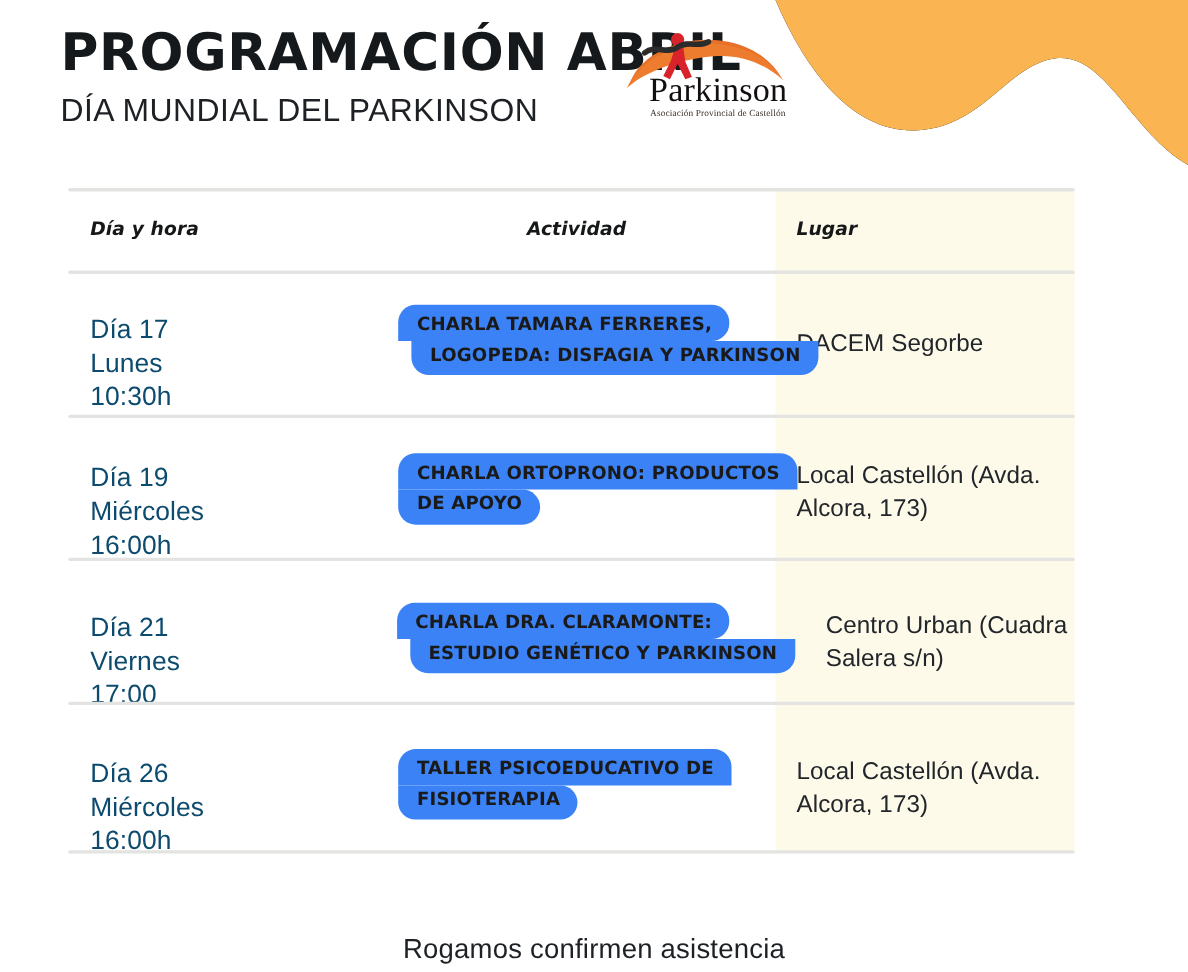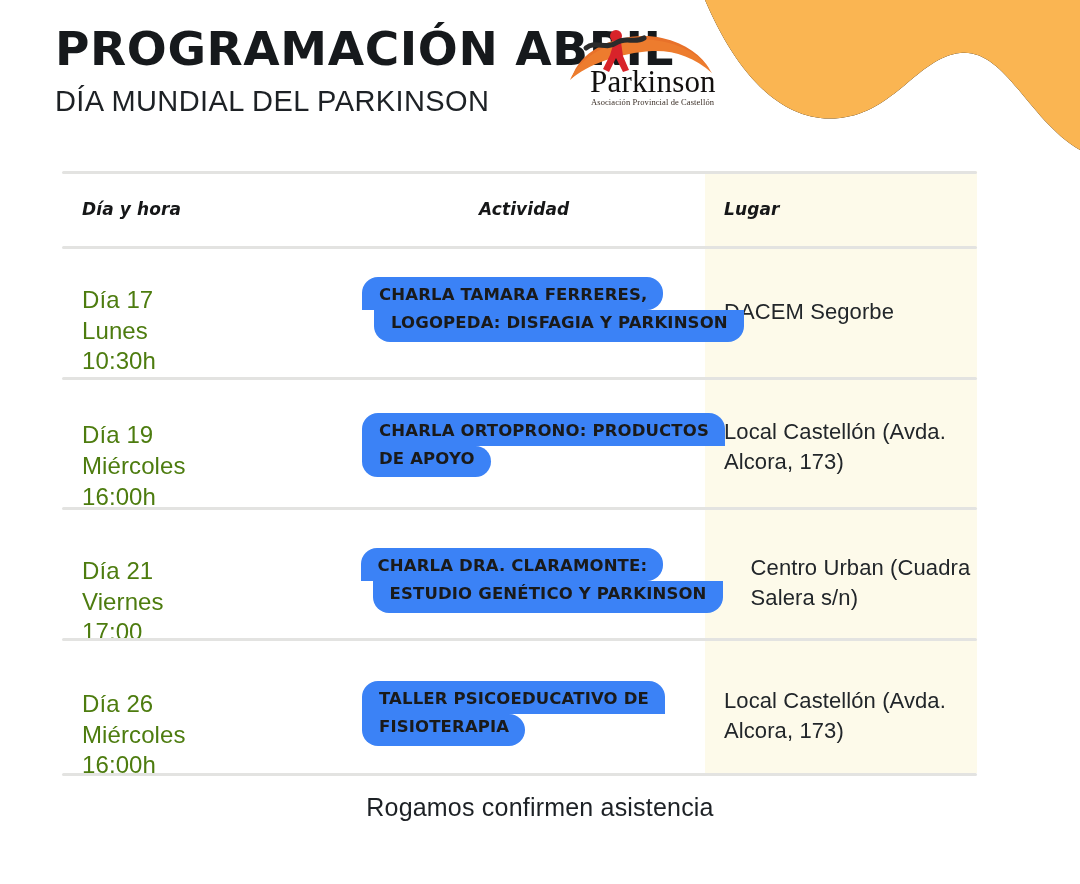--- a/index.html
+++ b/index.html
@@ -137,21 +137,21 @@
     font-size: 17px;
     color: #161718;
     letter-spacing: 0.1px;
     font-style: italic;
   }
   .head-act { padding-left: 117px; margin-top: 32px; }
 
   .daytime {
     font-family: "Liberation Sans", sans-serif;
     font-size: 24px;
-    color: #4d7c0f;
+    color: #0c4a6e;
     line-height: 1.28;
     letter-spacing: 0.1px;
     margin-top: 39px;
   }
 
   
   .act-wrap {
     display: inline-block;
     position: relative;
   }
@@ -188,21 +188,21 @@
     font-family: "Liberation Sans", sans-serif;
     font-size: 22px;
     color: #22262a;
     line-height: 1.35;
     letter-spacing: 0.1px;
   }
 
   .footer {
     position: absolute;
     left: 0;
-    top: 793px;
+    top: 849px;
     width: 1080px;
     text-align: center;
     font-family: "Liberation Sans", sans-serif;
     font-size: 25px;
     color: #1d2125;
     letter-spacing: 0.2px;
   }
 </style>
 </head>
 <body>

